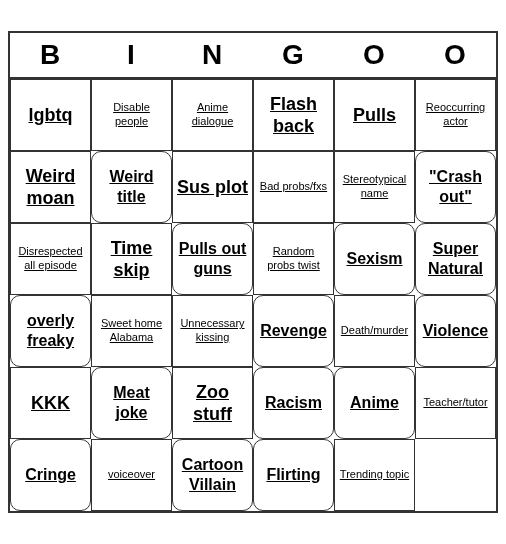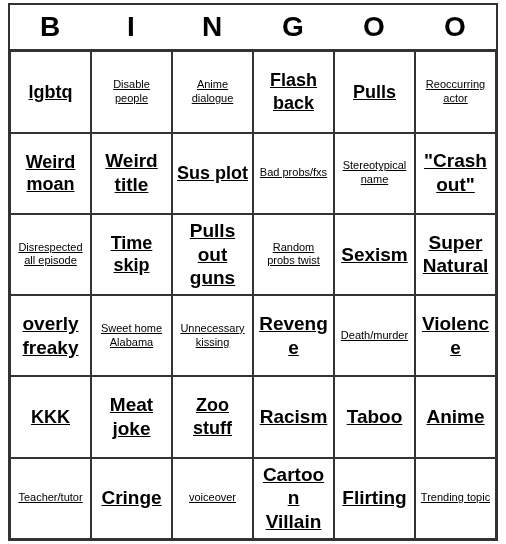--- a/index.html
+++ b/index.html
@@ -45,22 +45,23 @@
       padding: 4px;
       font-size: 13px;
       line-height: 1.25;
       word-break: break-word;
     }
     .bingo-cell.large {
       font-size: 18px;
       font-weight: bold;
     }
     .bingo-cell.medium {
-      font-size: 19px;
+      font-size: 16px;
       font-weight: bold;
+      border-radius: 10px;
     }
     .bingo-cell.small {
       font-size: 11px;
     }
   </style>
 </head>
 <body>
 
 <div class="bingo-card">
   <div class="bingo-header">
@@ -93,21 +94,20 @@
       <div class="bingo-cell medium">overly freaky</div>
       <div class="bingo-cell small">Sweet home Alabama</div>
       <div class="bingo-cell small">Unnecessary kissing</div>
       <div class="bingo-cell medium">Revenge</div>
       <div class="bingo-cell small">Death/murder</div>
       <div class="bingo-cell medium">Violence</div>
       <div class="bingo-cell large">KKK</div>
       <div class="bingo-cell medium">Meat joke</div>
       <div class="bingo-cell large">Zoo stuff</div>
       <div class="bingo-cell medium">Racism</div>
-      <div class="bingo-cell medium">Taboo</div>
       <div class="bingo-cell medium">Anime</div>
       <div class="bingo-cell small">Teacher/tutor</div>
       <div class="bingo-cell medium">Cringe</div>
       <div class="bingo-cell small">voiceover</div>
       <div class="bingo-cell medium">Cartoon Villain</div>
       <div class="bingo-cell medium">Flirting</div>
       <div class="bingo-cell small">Trending topic</div>
     </div>
 </div>
 

